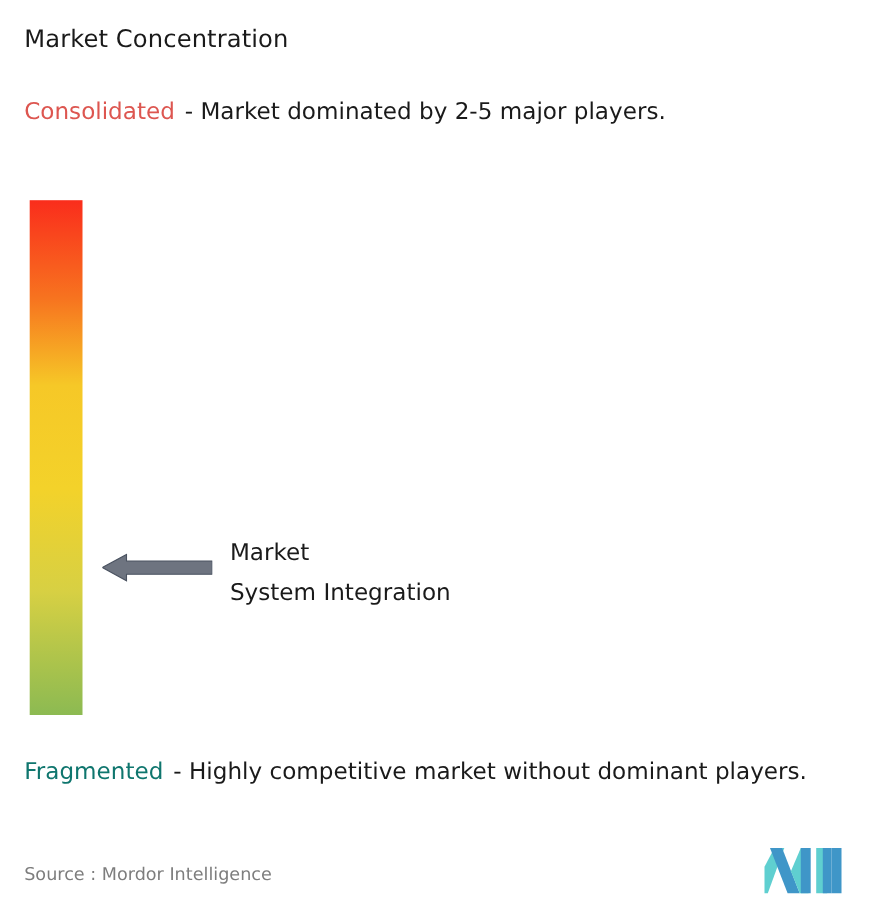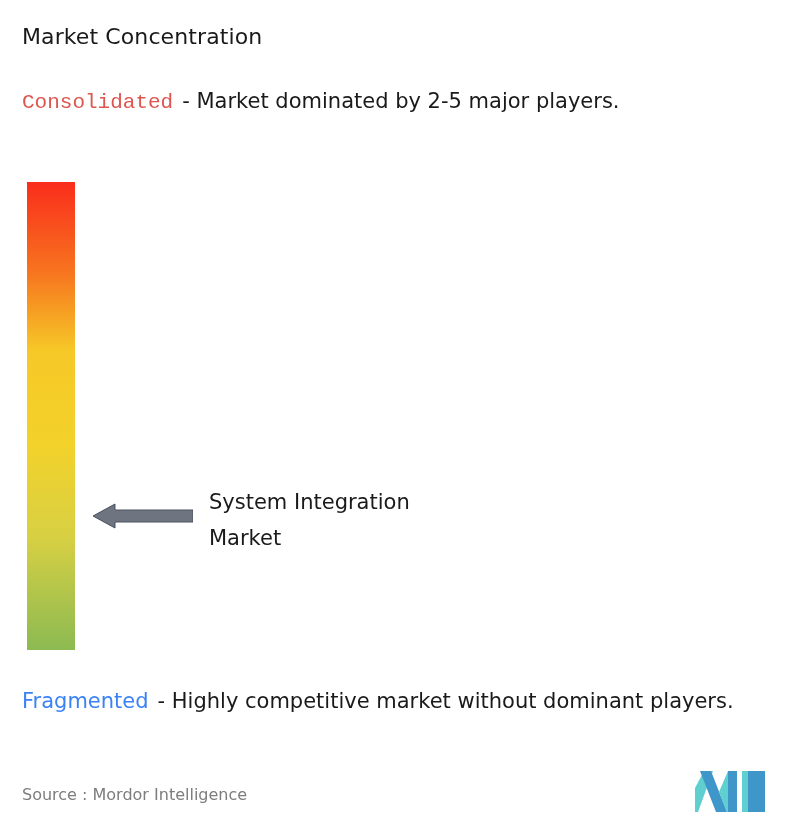--- a/index.html
+++ b/index.html
@@ -47,21 +47,20 @@
     position: absolute;
     left: 22px;
     top: 686px;
     width: 760px;
     font-size: 21px;
     line-height: 31px;
     color: #1a1a1a;
   }
   .kw-consolidated {
     color: #dd5650;
-    font-family: Liberation Mono, monospace;
   }
   .kw-fragmented {
     color: #6faa43;
   }
   .kw-gap {
     display: inline-block;
     width: 9px;
   }
 
   
@@ -145,26 +144,26 @@
 
   <div class="gradient-bar" style="background: linear-gradient(rgb(250, 45, 28) 0%, rgb(247, 115, 31) 19%, rgb(246, 200, 39) 36%, rgb(243, 210, 42) 56%, rgb(215, 208, 67) 76%, rgb(140, 186, 82) 100%);"></div>
 
   <div class="arrow-wrap">
     <svg viewBox="0 0 100 26" xmlns="http://www.w3.org/2000/svg" aria-hidden="true">
       <polygon points="0,13 22,1 22,7 100,7 100,19 22,19 22,25" fill="#6e7480" stroke="#4a5260" stroke-width="1"></polygon>
     </svg>
   </div>
 
   <div class="pointer-label">
+    <span>Market</span>
     <span>System Integration</span>
-    <span>Market</span>
   </div>
 
   <div class="caption-bottom">
-    <span class="kw-fragmented" style="color: #3b82f6;">Fragmented</span><span class="kw-gap"></span><span>- Highly competitive market without dominant players.</span>
+    <span class="kw-fragmented" style="color: #0f766e;">Fragmented</span><span class="kw-gap"></span><span>- Highly competitive market without dominant players.</span>
   </div>
 
   <div class="source">Source :  Mordor Intelligence</div>
 
   <div class="logo">
     <svg viewBox="0 0 72 46" xmlns="http://www.w3.org/2000/svg" aria-hidden="true">
 
       <polygon points="1,44 1,20 10,3 19,3 4,44" fill="#5fcfd0"></polygon>
 
       <polygon points="6,3 17,3 33,44 22,44" fill="#3f96c8"></polygon>

